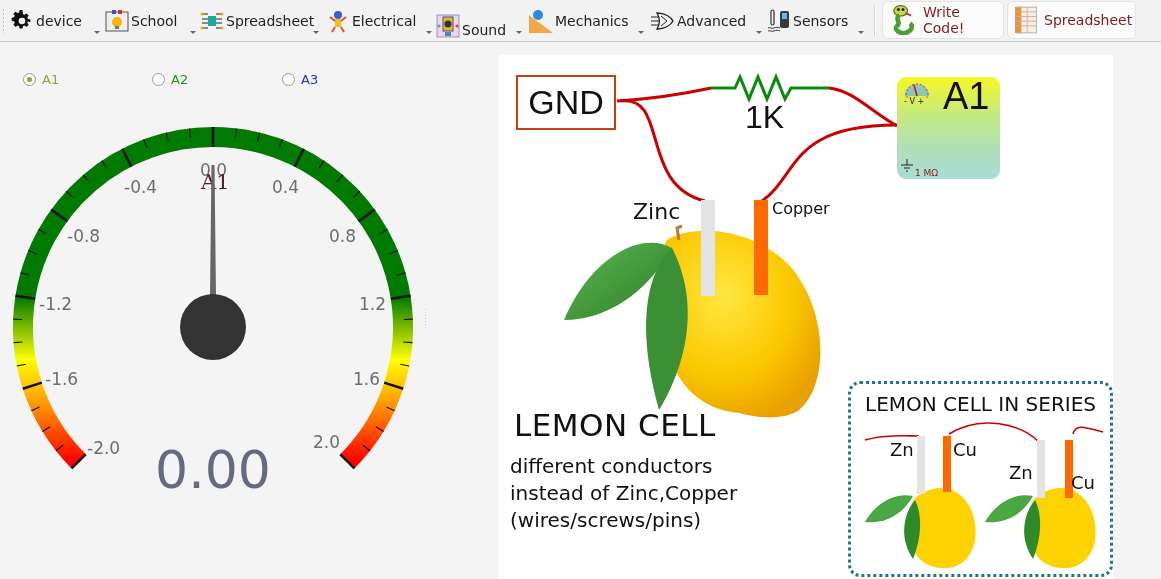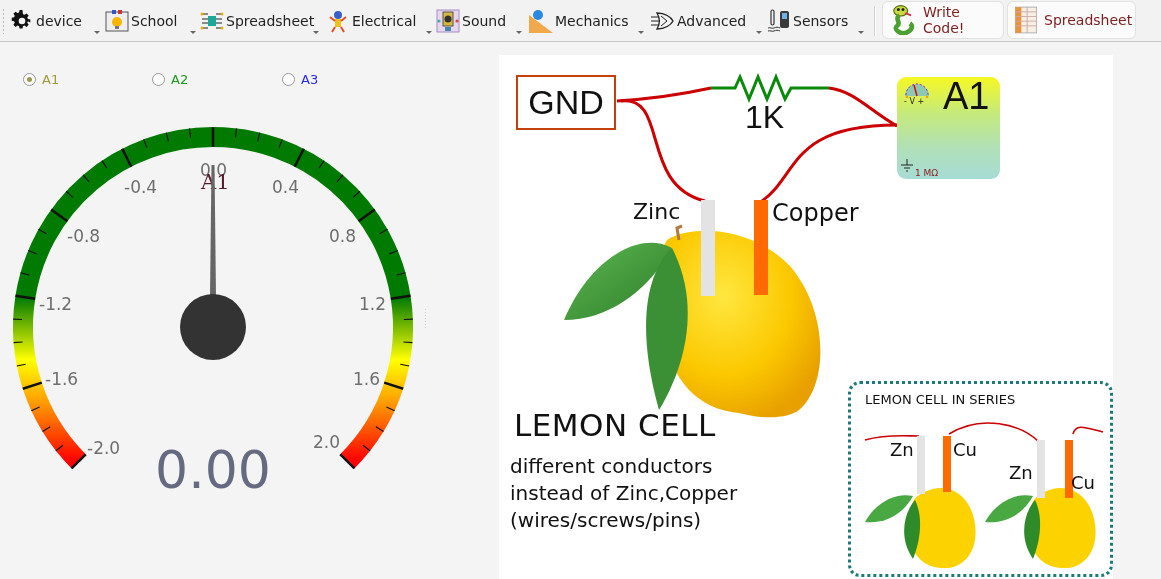--- a/index.html
+++ b/index.html
@@ -26,32 +26,32 @@
   .gnd-box { position: absolute; left: 17px; top: 20px; width: 100px; height: 55px; border: 2px solid #c2410c; background: #fff; font-family: "Liberation Sans", sans-serif; font-size: 34px; color: #111; display: flex; align-items: center; justify-content: center; }
   .r-label { position: absolute; left: 246px; top: 44px; font-family: "Liberation Sans", sans-serif; font-size: 32px; color: #111; }
   .a1-box { position: absolute; left: 398px; top: 22px; width: 103px; height: 102px; border-radius: 9px; background: linear-gradient(180deg, #f6f823 0%, #c6ea7a 35%, #b0e0b8 70%, #a7dcd6 100%); cursor: pointer; }
   .a1-box .a1t { position: absolute; left: 46px; top: -2px; font-family: "Liberation Sans", sans-serif; font-size: 38px; color: #111; }
   .a1-box .meter { position: absolute; left: 6px; top: 3px; width: 28px; height: 30px; }
   .a1-box .meter .mv { position: absolute; left: 1px; top: 17px; font-size: 8px; color: #222; white-space: nowrap; }
   .a1-box .res { position: absolute; left: 18px; top: 91px; font-size: 9px; color: #8b2020; white-space: nowrap; }
   .a1-box .gnd-sym { position: absolute; left: 3px; top: 82px; width: 14px; height: 14px; }
 
   .zinc-label { position: absolute; left: 134px; top: 144px; font-size: 22px; color: #111; }
-  .copper-label { position: absolute; left: 273px; top: 144px; font-size: 24px; color: #111; }
+  .copper-label { position: absolute; left: 273px; top: 144px; font-size: 16px; color: #111; }
   .zinc-strip { position: absolute; left: 202px; top: 145px; width: 14px; height: 96px; background: #e3e3e3; z-index: 3; }
   .copper-strip { position: absolute; left: 255px; top: 145px; width: 14px; height: 95px; background: #ff6a00; z-index: 3; }
   .lemon-art { position: absolute; left: 60px; top: 165px; width: 280px; height: 200px; }
 
   .title { position: absolute; left: 15px; top: 352px; font-size: 31px; color: #111; letter-spacing: 0.5px; }
   .desc { position: absolute; left: 11px; top: 398px; width: 252px; font-size: 20px; line-height: 27px; color: #111; text-align: justify; }
   .desc span { display: block; }
   .desc .j { text-align: justify; text-align-last: justify; }
 
   .series-box { position: absolute; left: 349px; top: 326px; width: 265px; height: 196px; border: 3px dotted #1e7a78; border-radius: 12px; background: #fff; }
-  .series-box .st { position: absolute; left: 14px; top: 8px; font-size: 13px; color: #111; white-space: nowrap; }
+  .series-box .st { position: absolute; left: 14px; top: 8px; font-size: 20px; color: #111; white-space: nowrap; }
   .sb-lbl { position: absolute; font-size: 18px; color: #111; }
 </style>
 </head>
 <body>
 
 <div class="toolbar">
   <div class="tb-grip"></div>
 
   <div class="tb-item" style="left:10px;">
     <svg class="ico" viewBox="0 0 24 24">
@@ -94,21 +94,21 @@
   <div class="tb-item" style="left:326px;">
     <svg class="ico" viewBox="0 0 24 24">
         <circle cx="12" cy="6" r="4" fill="#3a5fc8"></circle>
         <rect x="9" y="10" width="6" height="8" fill="#f0c020"></rect>
         <path d="M4 8l5 4M20 8l-5 4M9 18l-3 5M15 18l3 5" stroke="#e05030" stroke-width="2"></path>
       </svg>
     <span class="lbl">Electrical</span>
   </div>
   <div class="tb-drop" style="left:426px;"></div>
 
-  <div class="tb-item" style="left:436px;">
+  <div class="tb-item" style="left:436px;align-items:flex-end;">
     <svg class="ico" viewBox="0 0 24 24">
         <rect x="1" y="1" width="22" height="22" fill="#e7d6f0" stroke="#a98bc0"></rect>
         <rect x="7" y="3" width="10" height="14" fill="#d7b93a" stroke="#555"></rect>
         <circle cx="12" cy="10" r="3.5" fill="#333"></circle>
         <circle cx="3" cy="12" r="1.6" fill="#4aa"></circle>
         <circle cx="21" cy="12" r="1.6" fill="#d44"></circle>
         <rect x="9" y="18" width="6" height="4" fill="#48a"></rect>
       </svg>
     <span class="lbl">Sound</span>
   </div>

